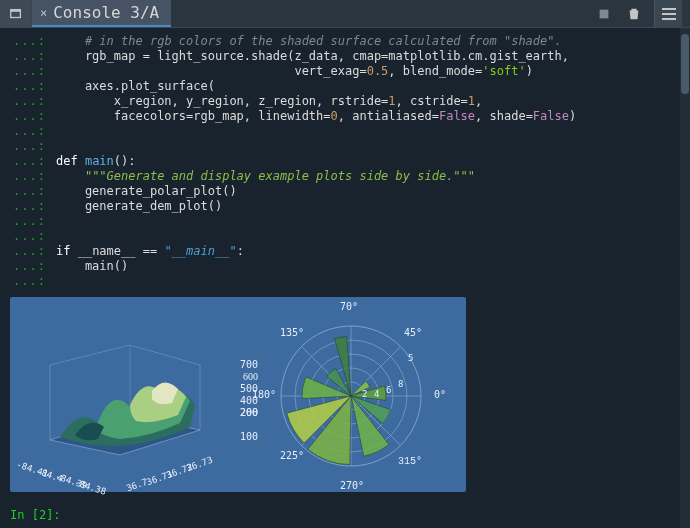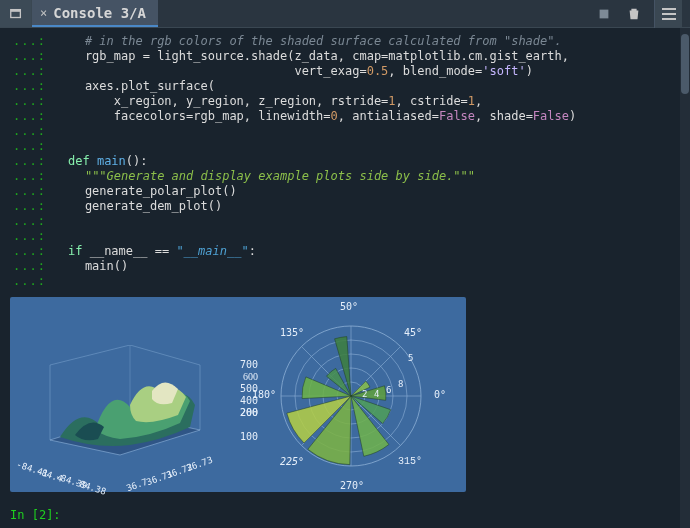--- a/index.html
+++ b/index.html
@@ -32,21 +32,21 @@
   .app-icon svg { width:14px; height:14px; fill:#c5c5c5; }
   .tab {
     display:flex; align-items:center; height:100%;
     padding: 0 12px 0 8px;
     background:#455364;
     border-bottom: 2px solid #4a88c7;
     color:#d6d6d6;
     gap:6px;
   }
   .close-x { font-size:12px; color:#c5c5c5; }
-  .tab-label { font-size:14px;font-weight:bold; }
+  .tab-label { font-size:16px; }
   .topbar-right {
     display:flex; align-items:center; gap:10px;
     padding: 0 8px;
   }
   .tb-btn {
     width:20px; height:20px;
     display:flex; align-items:center; justify-content:center;
     color:#c5c5c5;
   }
   .tb-btn svg { width:14px; height:14px; fill:#c5c5c5; }
@@ -85,23 +85,23 @@
   .line { display:flex; }
   .gutter {
     display:inline-block; width:46px;
     color:#1fa61f; text-align:right; padding-right:10px;
     flex-shrink:0;
     letter-spacing:1px;
   }
   .code-text { flex:1; }
   .c-comment { color:#7b8894; font-style: italic; }
   .c-docstring { color:#8cbf4a; font-style: italic; }
-  .c-kw { color:#86efac;margin-left:12px; }
+  .c-kw { color:#ffffff; }
   .c-num { color:#d19a66; }
-  .c-str { color:#c4b5fd; }
+  .c-str { color:#84cc16; }
   .c-false { color:#c586c0; }
   .c-ident { color:#4ea1d3; font-style: italic; }
   .c-func { color:#5fb0e6; }
 
   .plotbox {
     margin: 8px 0 0 10px;
     width: 456px; height: 195px;
     background:#3d6a9f;
     position: relative;
     border-radius:2px;
@@ -146,21 +146,21 @@
   .polar {
     position:absolute; right:22px; top:6px;
     width:186px; height:186px;
   }
   .polar-label { position:absolute; font-size:10px; color:#e6effa; }
   .pl-0  { right:-2px;  top:86px; }
   .pl-45 { right:22px; top:24px; }
   .pl-90 { left:82px;  top:-2px; }
   .pl-135{ left:22px;  top:24px; }
   .pl-180{ left:-6px;   top:86px; }
-  .pl-225{ left:22px;  bottom:22px;font-style:italic;}
+  .pl-225{ left:22px;  bottom:28px;}
   .pl-270{ left:82px;  bottom:-2px;}
   .pl-315{ right:22px; bottom:22px;font-family:Liberation Mono, monospace;}
   .rad-label { position:absolute; font-size:9px; color:#e6effa; }
   .rl-2 { left:104px; top:86px; }
   .rl-4 { left:116px; top:86px; }
   .rl-6 { left:128px; top:82px; }
   .rl-8 { left:140px; top:76px; }
   .rl-10{ left:150px; top:50px; }
 </style>
 </head>
@@ -270,21 +270,21 @@
               <path d="M0 0 L-45.1 -19.1 A49 49 0 0 0 -48.9 2.6 Z" fill="#6cb344" fill-opacity="0.85" stroke="#1f3d20" stroke-width="0.5"></path>
               <path d="M0 0 L-64.2 17.2 A66.5 66.5 0 0 0 -47.0 47.0 Z" fill="#b5cf44" fill-opacity="0.85" stroke="#1f3d20" stroke-width="0.5"></path>
               <path d="M0 0 L-43.2 53.3 A68.60000000000001 68.60000000000001 0 0 0 -1.2 68.6 Z" fill="#7db442" fill-opacity="0.85" stroke="#1f3d20" stroke-width="0.5"></path>
               <path d="M0 0 L12.8 60.3 A61.60000000000001 61.60000000000001 0 0 0 37.9 48.5 Z" fill="#6eb34a" fill-opacity="0.85" stroke="#1f3d20" stroke-width="0.5"></path>
               <path d="M0 0 L31.7 27.6 A42 42 0 0 0 39.7 13.7 Z" fill="#4f9f58" fill-opacity="0.85" stroke="#1f3d20" stroke-width="0.5"></path>
             </g>
         </g>
       </svg>
       <div class="polar-label pl-0">0°</div>
       <div class="polar-label pl-45">45°</div>
-      <div class="polar-label pl-90">50°</div>
+      <div class="polar-label pl-90">70°</div>
       <div class="polar-label pl-135">135°</div>
       <div class="polar-label pl-180">180°</div>
       <div class="polar-label pl-225">225°</div>
       <div class="polar-label pl-270">270°</div>
       <div class="polar-label pl-315">315°</div>
       <div class="rad-label rl-2">2</div>
       <div class="rad-label rl-4">4</div>
       <div class="rad-label rl-6">6</div>
       <div class="rad-label rl-8">8</div>
       <div class="rad-label rl-10">5</div>

